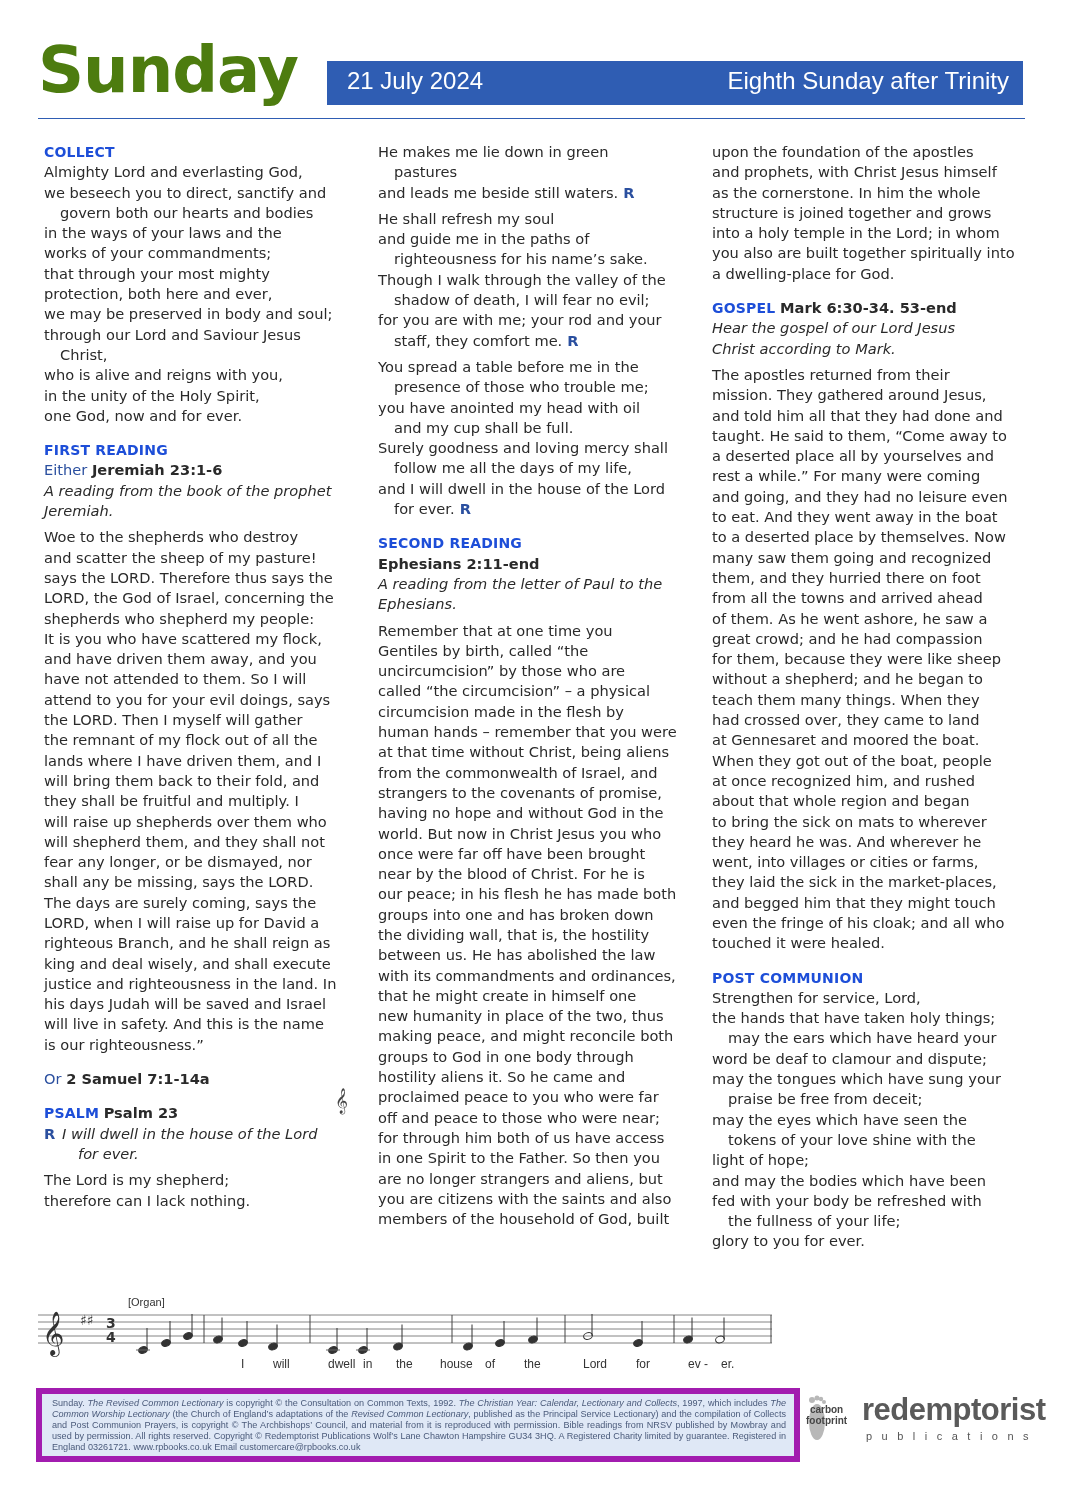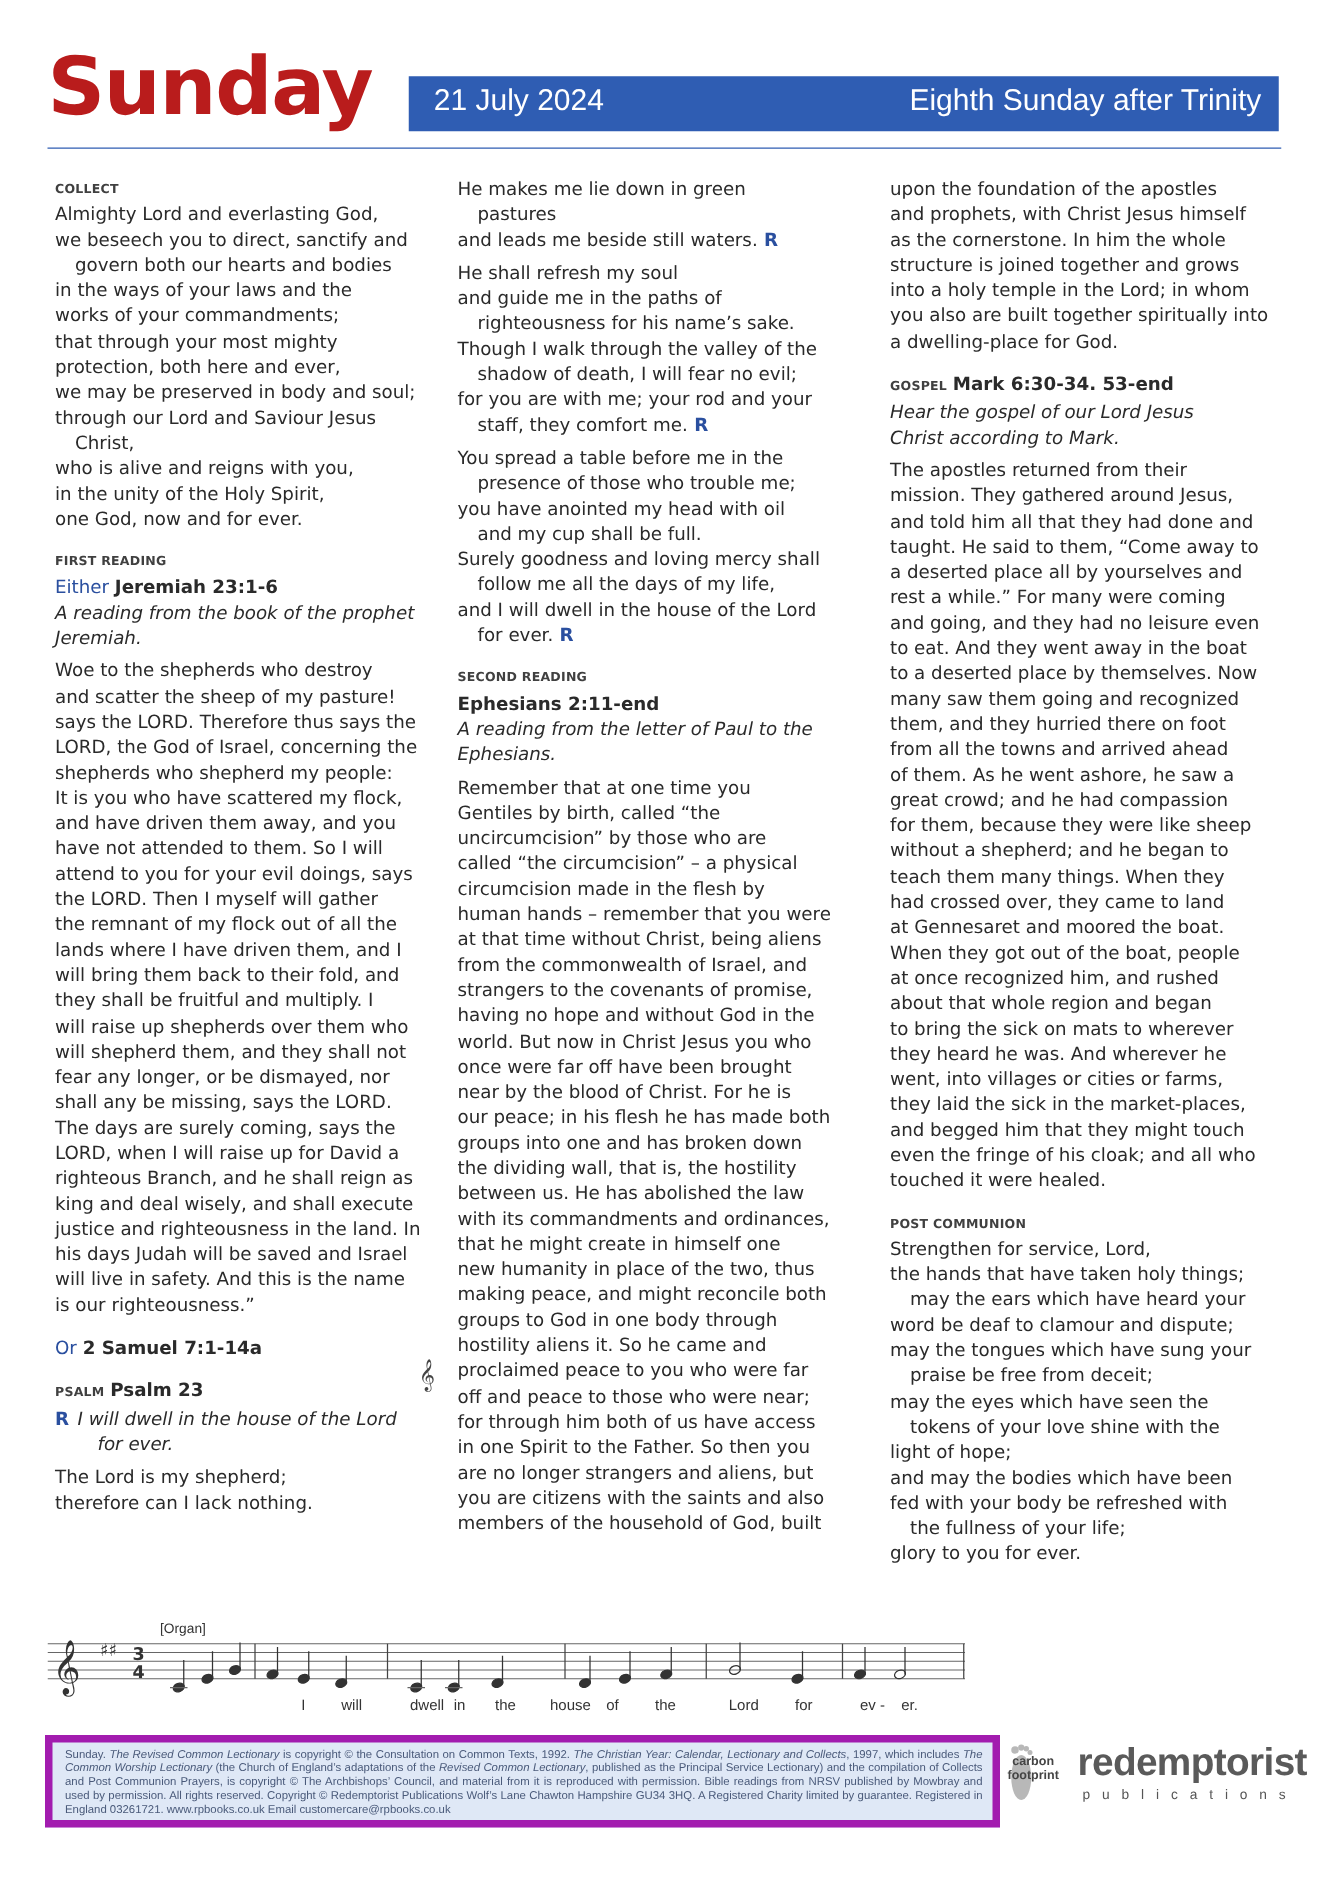--- a/index.html
+++ b/index.html
@@ -1,31 +1,31 @@
 <!DOCTYPE html>
 <html><head>
 <meta charset="utf-8">
 <style>
   html, body { margin: 0; padding: 0; background: #ffffff; }
   body { width: 1067px; height: 1502px; position: relative; overflow: hidden;
          font-family: "DejaVu Sans", sans-serif; color: #2a2a2a; }
   .header { position: absolute; left: 38px; top: 36px; width: 987px; height: 76px; }
   .sunday-title { position: absolute; left: 0; top: -6px; font-size: 64px; font-weight: bold;
-                  color: #b91c1c; letter-spacing: -1px; line-height: 80px;
+                  color: #4d7c0f; letter-spacing: -1px; line-height: 80px;
                   font-family: "DejaVu Sans", sans-serif; }
   .header-bar { position: absolute; left: 289px; top: 25px; width: 696px; height: 44px; background: #2f5db3; }
   .header-date { position: absolute; left: 20px; top: 6px; font-size: 24px; color: #fff; font-family: "Liberation Sans", sans-serif; text-align: center; }
   .header-occasion { position: absolute; right: 14px; top: 6px; font-size: 24px; color: #fff; font-family: "Liberation Sans", sans-serif; }
   .header-rule { position: absolute; left: 0; top: 82px; width: 987px; height: 1px; background: #2f5db3; }
 
   .col { position: absolute; top: 142px; width: 318px; font-size: 14.6px; line-height: 20.3px; }
   .col1 { left: 44px; }
-  .col2 { left: 366px; }
+  .col2 { left: 378px; }
   .col3 { left: 712px; }
-  .heading { color: #404040; font-weight: bold; font-size: 10px; letter-spacing: 0.2px; }
+  .heading { color: #1d4ed8; font-weight: bold; font-size: 14px; letter-spacing: 0.2px; }
   .ref { font-weight: bold; color: #2a2a2a; }
   .either { color: #2a4f9f; }
   .intro { font-style: italic; }
   .line { white-space: nowrap; }
   .ind { padding-left: 16px; }
   .gap { height: 6px; }
   .biggap { height: 14px; }
   .rmark { color: #2a4f9f; font-weight: bold; }
   .relative { position: relative; }
   .clef-small { position: absolute; right: 14px; top: -12px; font-size: 22px; color: #444; }

